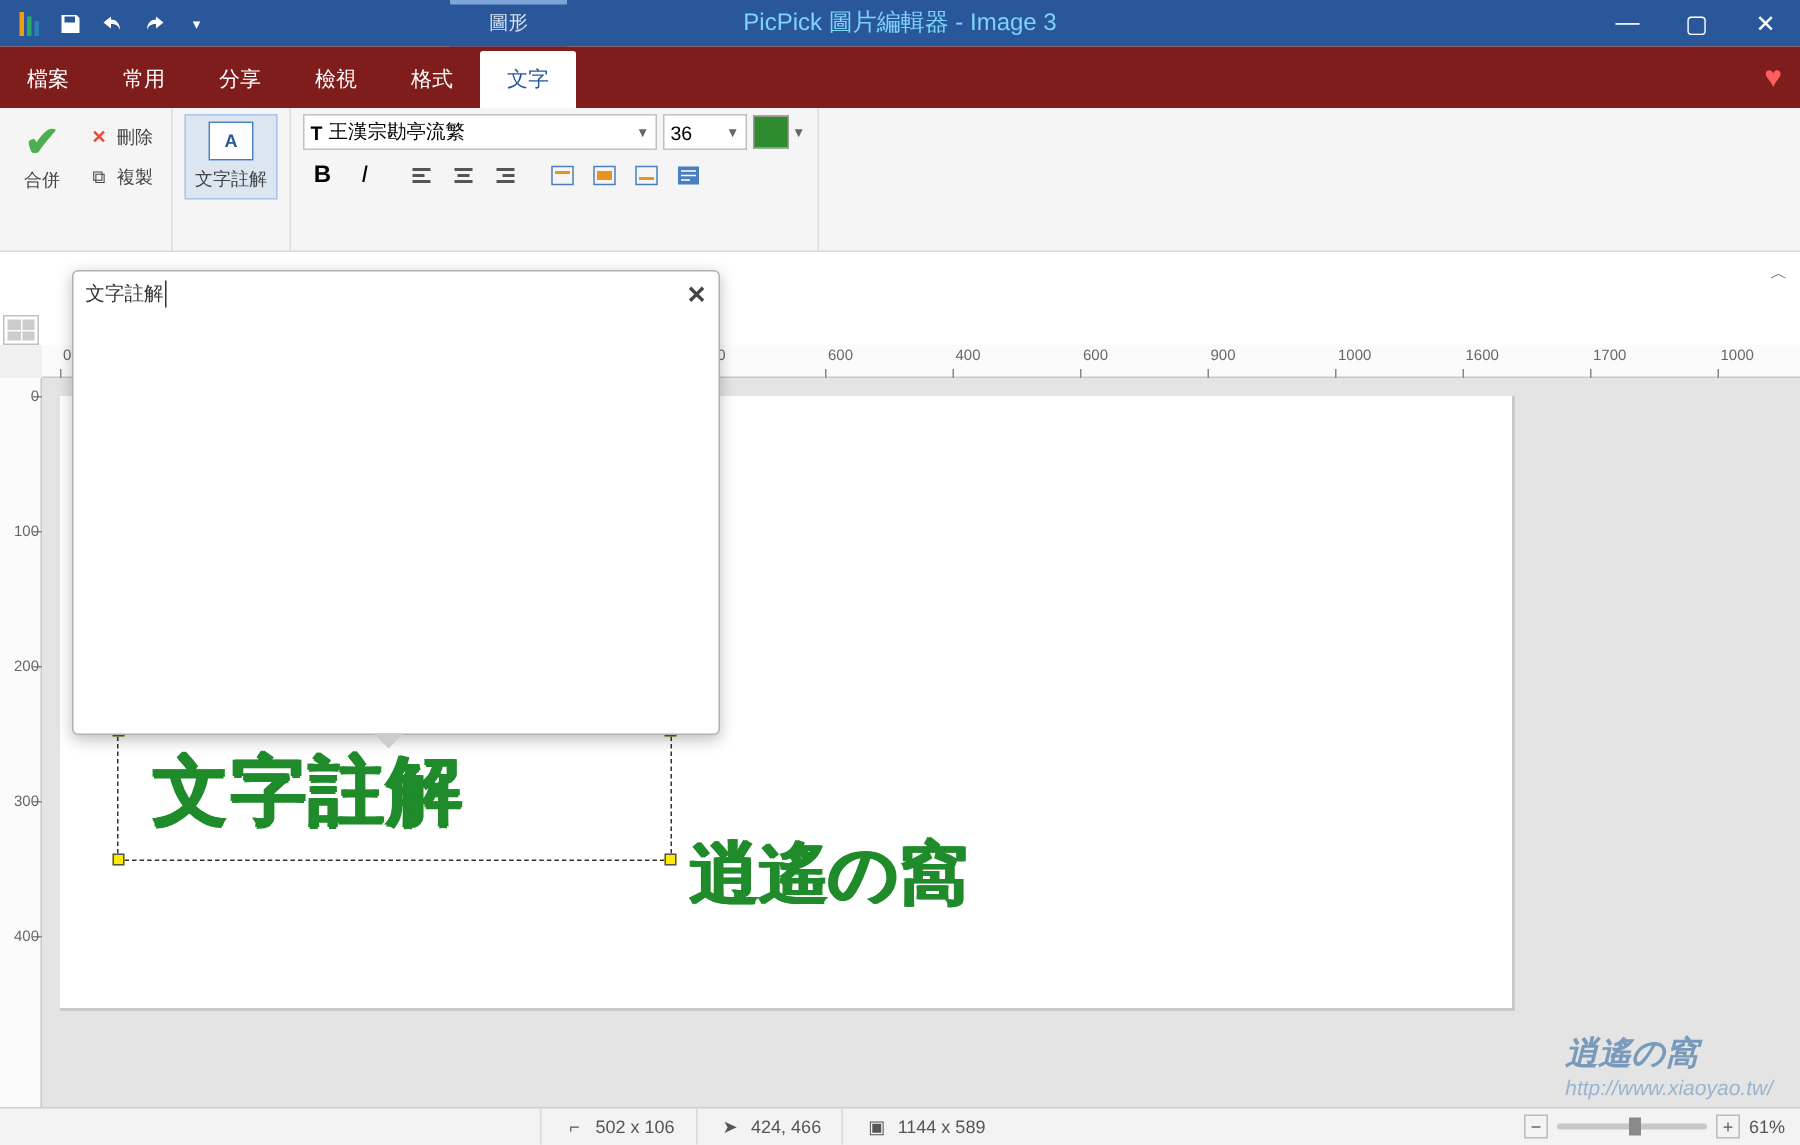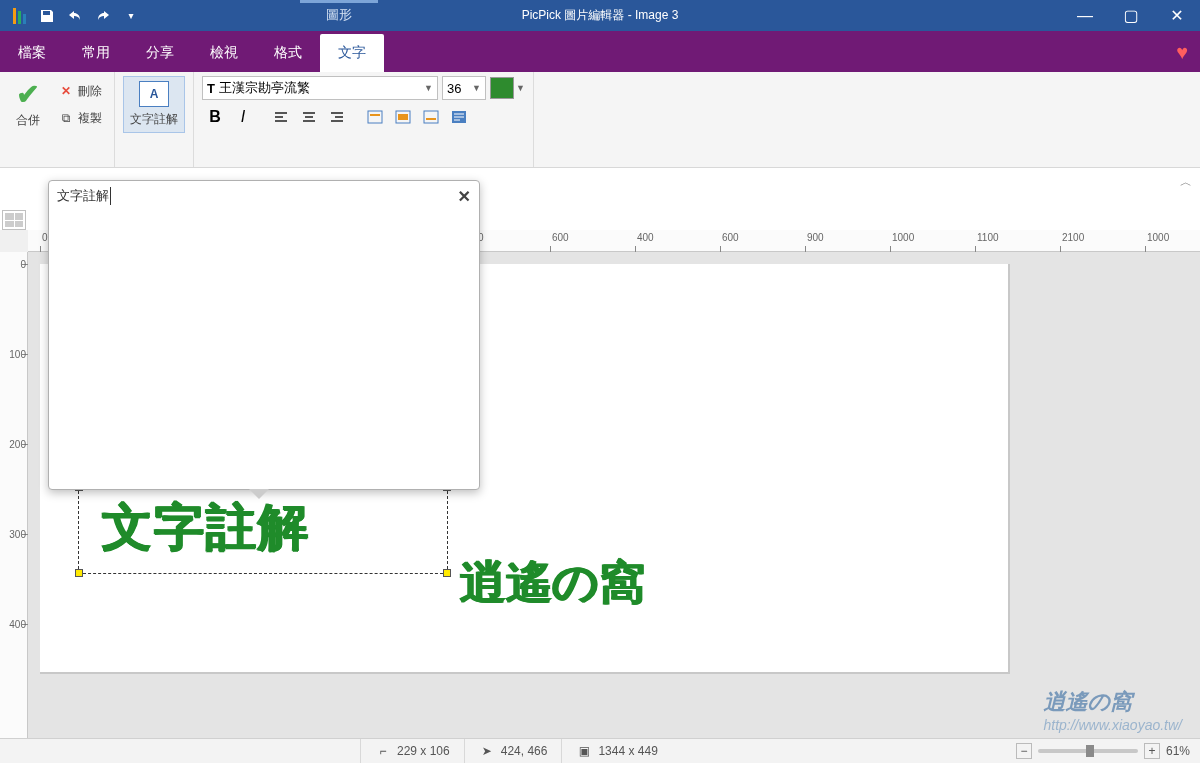--- a/index.html
+++ b/index.html
@@ -8,45 +8,45 @@
 
 .titlebar { height: 31px; background: #2a579a; display: flex; align-items: center; position: relative; }
 .qat { display: flex; align-items: center; gap: 2px; padding-left: 6px; }
 .qat-btn { width: 26px; height: 26px; display: flex; align-items: center; justify-content: center; color: #fff; cursor: pointer; }
 .qat-btn svg { fill: #fff; }
 .logo-bars { display: flex; gap: 2px; height: 16px; align-items: flex-end; }
 .logo-bars span { width: 3px; background: #fff; }
 .logo-bars span:nth-child(1){ background:#f39c12; height:16px; }
 .logo-bars span:nth-child(2){ background:#27ae60; height:13px; }
 .logo-bars span:nth-child(3){ background:#2980b9; height:10px; }
-.title-center { position: absolute; left: 50%; transform: translateX(-50%); color: #ffffff; font-size: 12px; text-align: right; }
+.title-center { position: absolute; left: 50%; transform: translateX(-50%); color: #7dd3fc; font-size: 16px; text-align: right; }
 .context-tab { position: absolute; left: 300px; top: 0; height: 31px; background: #2a579a; border-top: 3px solid #7da5d8; padding: 3px 26px 0; color: #d4e2f4; font-size: 13px; }
 .win-controls { position: absolute; right: 0; top: 0; display: flex; }
 .win-btn { width: 46px; height: 31px; display: flex; align-items: center; justify-content: center; color: #fff; font-size: 16px; cursor: pointer; }
 
 
-.tabs { height: 41px; background: #701a75; display: flex; align-items: flex-end; position: relative; }
+.tabs { height: 41px; background: #7f1d1d; display: flex; align-items: flex-end; position: relative; }
 .tab { color: #fff; padding: 10px 18px 10px; font-size: 14px; cursor: pointer; }
 .tab.active { background: #fff; color: #2a579a; border-top-left-radius:2px; border-top-right-radius:2px; }
 .heart { position: absolute; right: 12px; top: 10px; color: #ff5e5e; font-size: 20px; }
 
 
 .ribbon { height: 96px; background: #f5f5f5; border-bottom: 1px solid #d8d8d8; display: flex; }
 .grp { border-right: 1px solid #dcdcdc; padding: 4px 8px; display: flex; flex-direction: column; justify-content: flex-start; }
 .grp-row { display: flex; align-items: center; gap: 2px; }
 .big-btn { display: flex; flex-direction: column; align-items: center; gap: 4px; padding: 4px 6px; cursor: pointer; font-size: 12px; color: #444; }
 .big-btn.active { background: #dce6f1; border: 1px solid #a9c5e8; }
 .small-btn { display: flex; align-items: center; gap: 4px; padding: 2px 4px; font-size: 12px; color: #444; cursor: pointer; }
 .icon16 { width: 16px; height: 16px; display: inline-flex; align-items: center; justify-content: center; }
 .icon24 { width: 28px; height: 28px; display: inline-flex; align-items: center; justify-content: center; }
 .font-sel { display: flex; gap: 4px; align-items: center; }
 .dd { background: #fff; border: 1px solid #c0c0c0; height: 24px; display: flex; align-items: center; padding: 0 4px; font-size: 13px; }
 .dd .caret { margin-left: auto; font-size: 9px; color: #666; }
 .font-name { width: 236px; }
-.font-size { width: 44px; }
+.font-size { width: 56px; }
 .color-sw { width: 24px; height: 22px; background: #2e8b2e; border: 1px solid #999; }
 .fmt-btn { width: 26px; height: 26px; display: inline-flex; align-items: center; justify-content: center; border: 1px solid transparent; cursor: pointer; }
 .fmt-row { display: flex; gap: 2px; margin-top: 4px; }
 
 
 .thumb-strip { position: absolute; left: 0; top: 208px; width: 28px; }
 .thumb-btn { width: 24px; height: 20px; border: 1px solid #c0c0c0; margin: 2px; }
 
 
 .workspace { position: absolute; left: 0; top: 230px; right: 0; bottom: 25px; background: #f0f0f0; overflow: hidden; }
@@ -273,24 +273,24 @@
       <div class="tick" style="left: 692px;">
         <span>600</span>
       </div>
       <div class="tick" style="left: 777px;">
         <span>900</span>
       </div>
       <div class="tick" style="left: 862px;">
         <span>1000</span>
       </div>
       <div class="tick" style="left: 947px;">
-        <span>1100</span>
+        <span>1600</span>
       </div>
       <div class="tick" style="left: 1032px;">
-        <span>2100</span>
+        <span>1700</span>
       </div>
       <div class="tick" style="left: 1117px;">
         <span>1000</span>
       </div>
     </div>
   <div class="ruler-v" id="rulerV">
       <div class="tick" style="top: 12px;">
         <span>0</span>
       </div>
       <div class="tick" style="top: 102px;">
@@ -329,29 +329,29 @@
 
 <div class="watermark">
   <div class="big">逍遙の窩</div>
   <div>http://www.xiaoyao.tw/</div>
 </div>
 
 <div class="statusbar">
   <div class="status-item" style="width:360px"></div>
   <div class="status-item">
     <span class="icon16">⌐</span>
-    <span>229 x 106</span>
+    <span>502 x 106</span>
   </div>
   <div class="status-item">
     <span class="icon16">➤</span>
     <span>424, 466</span>
   </div>
   <div class="status-item">
     <span class="icon16">▣</span>
-    <span>1344 x 449</span>
+    <span>1144 x 589</span>
   </div>
   <div class="zoom">
     <div class="zoom-btn">−</div>
     <div class="zoom-slider">
         <div class="zoom-thumb"></div>
       </div>
     <div class="zoom-btn">+</div>
     <span>61%</span>
   </div>
 </div>

